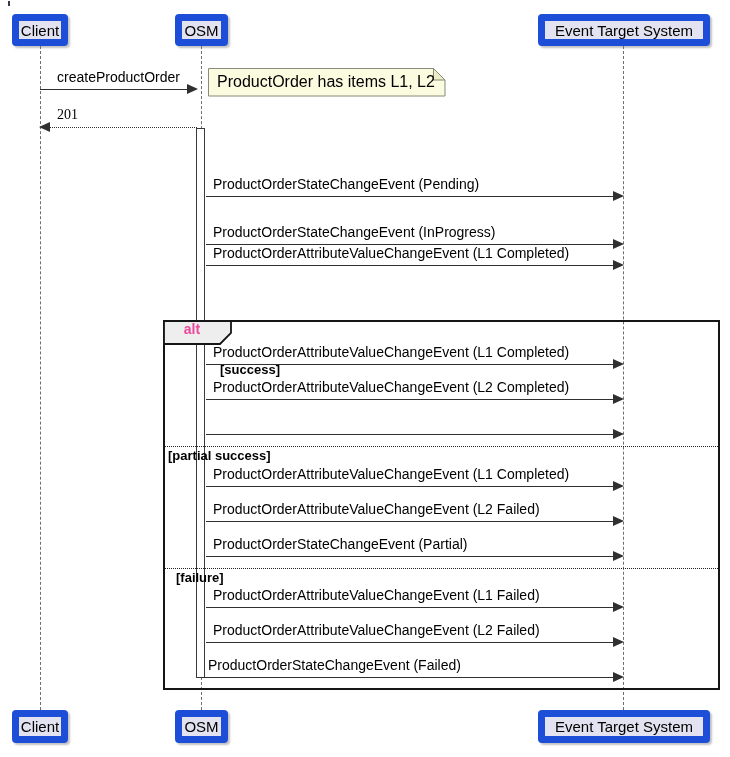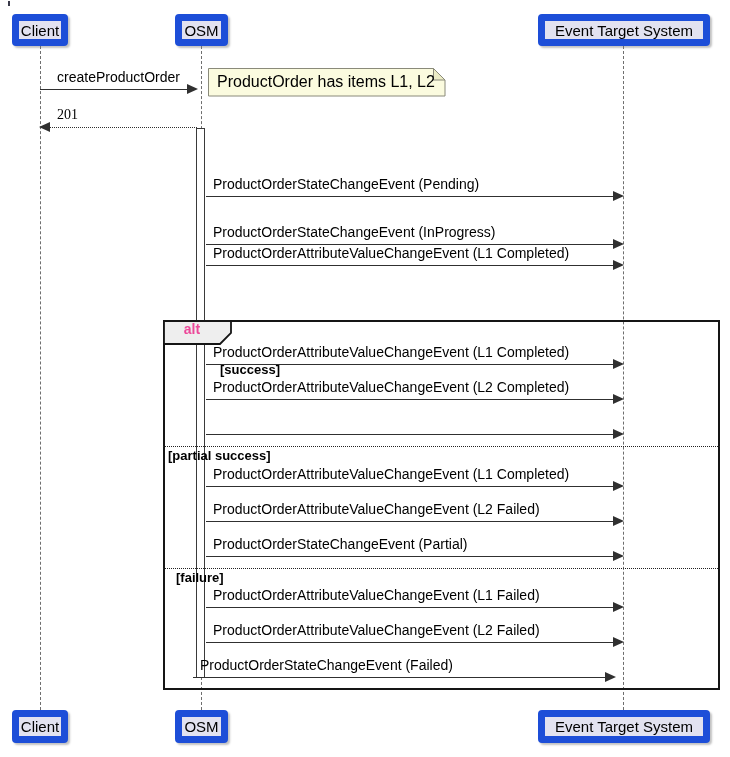--- a/index.html
+++ b/index.html
@@ -152,21 +152,21 @@
   <div class="msg" style="left:206px; top:587px; width:417px;">
     <span class="mlabel">ProductOrderAttributeValueChangeEvent (L1 Failed)</span>
     <div class="mline"></div>
     <div class="head-r"></div>
   </div>
   <div class="msg" style="left:206px; top:622px; width:417px;">
     <span class="mlabel">ProductOrderAttributeValueChangeEvent (L2 Failed)</span>
     <div class="mline"></div>
     <div class="head-r"></div>
   </div>
-  <div class="msg" style="left:193px; top:657px; width:422px;">
+  <div class="msg" style="left:201px; top:657px; width:422px;">
     <span class="mlabel">ProductOrderStateChangeEvent (Failed)</span>
     <div class="mline"></div>
     <div class="head-r"></div>
   </div>
 
   <div class="pbox" style="left:12px; top:710px; width:56px; height:33px;">
     <span>Client</span>
   </div>
   <div class="pbox" style="left:175px; top:710px; width:53px; height:33px;">
     <span>OSM</span>

